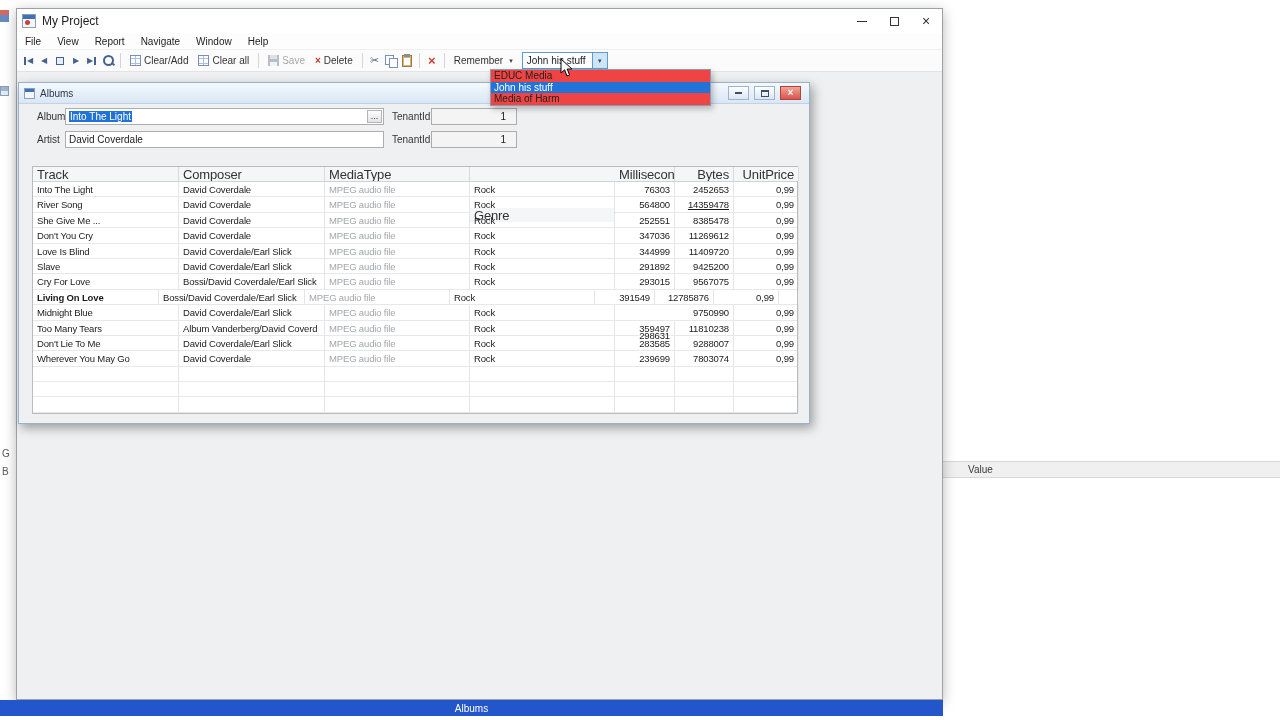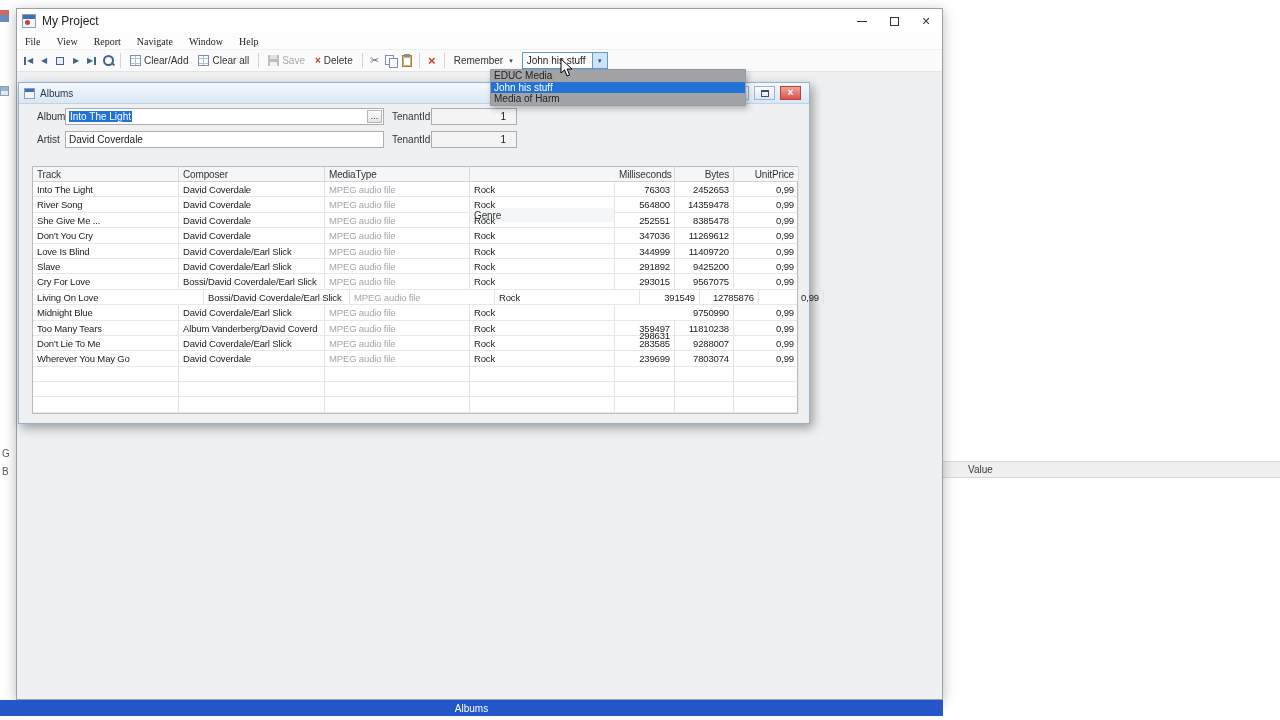--- a/index.html
+++ b/index.html
@@ -26,21 +26,21 @@
   .app-icon { width:14px; height:14px; margin:0 6px 0 5px; position:relative; background:#f4f6f9; border:1px solid #8aa0b8; flex:0 0 auto; }
   .app-icon::before { content:""; position:absolute; left:0; top:0; right:0; height:4px; background:#3f6fb5; }
   .app-icon::after { content:""; position:absolute; left:2px; bottom:2px; width:5px; height:5px; background:#c94434; border-radius:50%; }
   .title-text { font-size:12px; color:#222; }
   .caption-buttons { margin-left:auto; display:flex; height:100%; }
   .cap-btn { width:32px; height:100%; display:flex; align-items:center; justify-content:center; color:#333; }
   .g-min { width:10px; height:1px; background:#333; display:block; }
   .g-max { width:9px; height:9px; border:1px solid #333; display:block; }
   .g-close { font-size:14px; line-height:1; }
 
-  .menubar { height:17px; background:#fdfdfd; display:flex; align-items:center; border-bottom:1px solid #efefef;font-family:Liberation Serif, serif; }
+  .menubar { height:17px; background:#fdfdfd; display:flex; align-items:center; border-bottom:1px solid #efefef; }
   .menu-item { padding:0 8px; font-size:10px; color:#222; height:100%; display:flex; align-items:center; }
 
   .toolbar { height:22px; background:#fbfbfb; border-bottom:1px solid #e3e3e3; display:flex; align-items:center; padding:0 3px; font-size:10px; color:#333; }
   .tb-sep { width:1px; height:15px; background:#d5d5d5; margin:0 4px; flex:0 0 auto; }
   .tb-ico { width:16px; height:18px; display:flex; align-items:center; justify-content:center; color:#44618f; flex:0 0 auto; }
   .tri { font-size:8px; line-height:1; font-weight:normal; font-style:normal; }
   .vbar { width:2px; height:8px; background:#44618f; display:block; margin:0 1px; }
   .sq { width:8px; height:8px; border:1px solid #44618f; background:#e8eef8; display:block; }
   .ico-search { position:relative; width:13px; height:13px; display:block; }
   .ico-search::before { content:""; position:absolute; left:1px; top:1px; width:7px; height:7px; border:2px solid #44618f; border-radius:50%; }
@@ -97,27 +97,27 @@
   .t1 { top:4px; } .t2 { top:27px; }
   .sel-text { background:#2173d8; color:#fff; padding:0 1px; white-space:nowrap; }
   .ellipsis-btn { position:absolute; right:1px; top:1px; bottom:1px; width:15px; background:linear-gradient(#fdfdfd,#e3e3e3);
                   border:1px solid #b5b5b5; display:flex; align-items:center; justify-content:center; font-size:9px; color:#333; line-height:1; }
 
   
   .grid { position:absolute; left:13px; top:62px; width:766px; background:#fff; border:1px solid #b8bcc1; }
   .ghrow { display:flex; height:15px; background:#f5f6f7; border-bottom:1px solid #cfd2d6; }
   .gcell { height:100%; padding:0 4px; font-size:9.5px; letter-spacing:-0.15px; line-height:15px; white-space:nowrap; overflow:hidden;
            border-right:1px solid #e3e5e8; color:#1b1b1b; flex:0 0 auto; }
-  .ghrow .gcell { color:#333; background:#f5f6f7; border-right:1px solid #d8dbde; font-size:10px; }
+  .ghrow .gcell { color:#333; background:#f5f6f7; border-right:1px solid #d8dbde; font-size:13px; }
   .grow { display:flex; height:15.4px; border-bottom:1px solid #e6e8ea; }
   .gcell.num { text-align:right; }
   .gcell.dim { color:#a2a6ab; }
 
   
-  .dropdown { position:absolute; left:490px; top:69px; width:256px; background:#a3a3a3; border:1px solid #8b9bb0;
+  .dropdown { position:absolute; left:490px; top:69px; width:221px; background:#ef4444; border:1px solid #8b9bb0;
               box-shadow:2px 3px 6px rgba(0,0,0,.25); z-index:50; }
   .dd-item { height:11.6px; line-height:11.5px; font-size:10px; padding-left:3px; color:#222; white-space:nowrap; overflow:hidden; }
   .dd-item.selected { background:#2173d8; color:#fff; }
 
   
   .cursor { position:absolute; left:560px; top:58px; z-index:100; }
 </style>
 </head>
 <body>
 
@@ -291,21 +291,21 @@
               <div class="gcell num" style="width: 60px;">76303</div>
               <div class="gcell num" style="width: 59px;">2452653</div>
               <div class="gcell num" style="width: 65px;">0,99</div>
             </div>
             <div class="grow">
               <div class="gcell" style="width: 146px;">River Song</div>
               <div class="gcell" style="width: 146px;">David Coverdale</div>
               <div class="gcell dim" style="width: 145px;">MPEG audio file</div>
               <div class="gcell" style="width: 145px;">Rock</div>
               <div class="gcell num" style="width: 60px;">564800</div>
-              <div class="gcell num" style="width: 59px;">14359478</div>
+              <div class="gcell num" style="width: 59px; text-decoration: underline;">14359478</div>
               <div class="gcell num" style="width: 65px;">0,99</div>
             </div>
             <div class="grow">
               <div class="gcell" style="width: 146px;">She Give Me ...</div>
               <div class="gcell" style="width: 146px;">David Coverdale</div>
               <div class="gcell dim" style="width: 145px;">MPEG audio file</div>
               <div class="gcell" style="width: 145px;">Rock</div>
               <div class="gcell num" style="width: 60px;">252551</div>
               <div class="gcell num" style="width: 59px;">8385478</div>
               <div class="gcell num" style="width: 65px;">0,99</div>
@@ -340,21 +340,21 @@
             <div class="grow">
               <div class="gcell" style="width: 146px;">Cry For Love</div>
               <div class="gcell" style="width: 146px;">Bossi/David Coverdale/Earl Slick</div>
               <div class="gcell dim" style="width: 145px;">MPEG audio file</div>
               <div class="gcell" style="width: 145px;">Rock</div>
               <div class="gcell num" style="width: 60px;">293015</div>
               <div class="gcell num" style="width: 59px;">9567075</div>
               <div class="gcell num" style="width: 65px;">0,99</div>
             </div>
             <div class="grow">
-              <div class="gcell" style="width: 171px;">Living On Love</div>
+              <div class="gcell" style="width: 126px; font-weight: bold;">Living On Love</div>
               <div class="gcell" style="width: 146px;">Bossi/David Coverdale/Earl Slick</div>
               <div class="gcell dim" style="width: 145px;">MPEG audio file</div>
               <div class="gcell" style="width: 145px;">Rock</div>
               <div class="gcell num" style="width: 60px;">391549</div>
               <div class="gcell num" style="width: 59px;">12785876</div>
               <div class="gcell num" style="width: 65px;">0,99</div>
             </div>
             <div class="grow">
               <div class="gcell" style="width: 146px;">Midnight Blue</div>
               <div class="gcell" style="width: 146px;">David Coverdale/Earl Slick</div>

